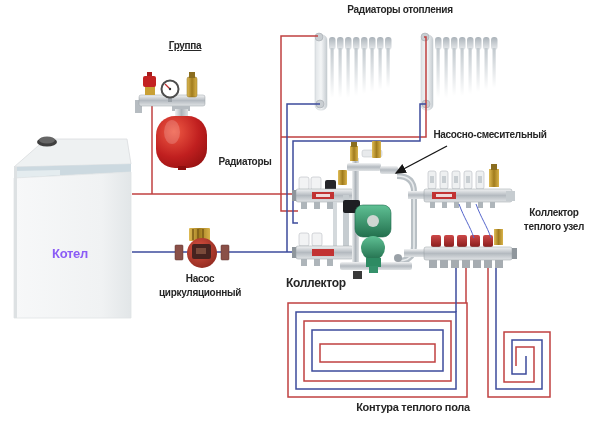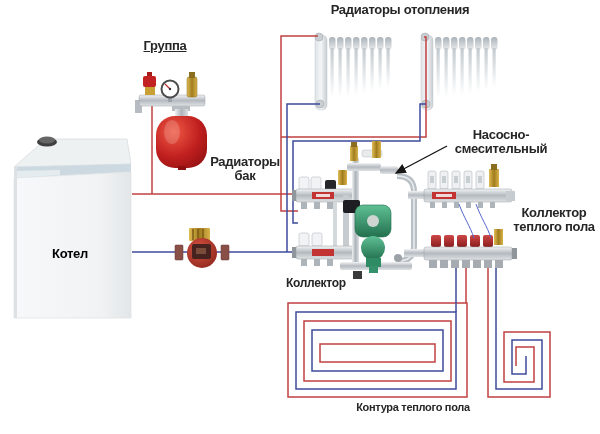--- a/index.html
+++ b/index.html
@@ -1,20 +1,20 @@
 <!DOCTYPE html>
 <html style="--red: #c04040; --blue: #3d4b9c; --text: #262626;"><head>
 <meta charset="utf-8">
 <style>
   html,body{margin:0;padding:0;background:#fff;}
   #canvas{position:relative;width:600px;height:434px;background:#ffffff;overflow:hidden;
           font-family:"Liberation Sans","DejaVu Sans",sans-serif;}
   svg{position:absolute;left:0;top:0;}
   .lbl{position:absolute;font-weight:bold;color:var(--text,#262626);text-align:center;
-       font-size:13px;line-height:14px;letter-spacing:-0.3px;}
+       font-size:10px;line-height:14px;letter-spacing:-0.3px;}
   .lbl span{display:block;}
   .pr{stroke:var(--red,#c04040);fill:none;stroke-width:1.5;}
   .pb{stroke:var(--blue,#3d4b9c);fill:none;stroke-width:1.5;}
   .cap{stroke:#5566cc;fill:none;stroke-width:1;}
 </style>
 </head>
 <body>
 
 <div id="canvas">
 
@@ -276,37 +276,40 @@
   </g>
 
   <path class="cap" d="M459,204 C464,218 470,226 474,238"></path>
   <path class="cap" d="M476,204 C481,218 487,226 491,238"></path>
   <line x1="447" y1="146" x2="396" y2="173" stroke="#161616" stroke-width="1.4" marker-end="url(#arr)"></line>
 </svg>
 
 <div class="lbl" style="left:330px;top:3px;width:140px;">
   <span>Радиаторы отопления</span>
 </div>
-<div class="lbl" style="left:117px;top:39px;width:96px;text-decoration:underline;">
+<div class="lbl" style="left:137px;top:39px;width:96px;text-decoration:underline;">
   <span>Группа</span>
 </div>
 <div class="lbl" style="left:205px;top:155px;width:80px;">
   <span>Радиаторы</span>
-  <span>бак</span>
-</div>
-<div class="lbl" style="left:40px;top:247px;width:60px;font-size:13px;color:#000000;">
+</div>
+<div class="lbl" style="left:40px;top:247px;width:60px;font-size:13px;color:#8b5cf6;">
   <span>Котел</span>
 </div>
-<div class="lbl" style="left:420px;top:128px;width:140px;margin-left:11px;">
+<div class="lbl" style="left:148px;top:272px;width:104px;">
+  <span>Насос</span>
+  <span>циркуляционный</span>
+</div>
+<div class="lbl" style="left:420px;top:128px;width:140px;">
   <span>Насосно-смесительный</span>
 </div>
 <div class="lbl" style="left:286px;top:276px;width:64px;font-size:12px;text-align:left;">
   <span>Коллектор</span>
 </div>
 <div class="lbl" style="left:510px;top:206px;width:88px;">
   <span>Коллектор</span>
-  <span>теплого пола</span>
+  <span>теплого узел</span>
 </div>
 <div class="lbl" style="left:348px;top:400px;width:130px;font-size:11px;">
   <span>Контура теплого пола</span>
 </div>
 
 </div>
 
 </body></html>

